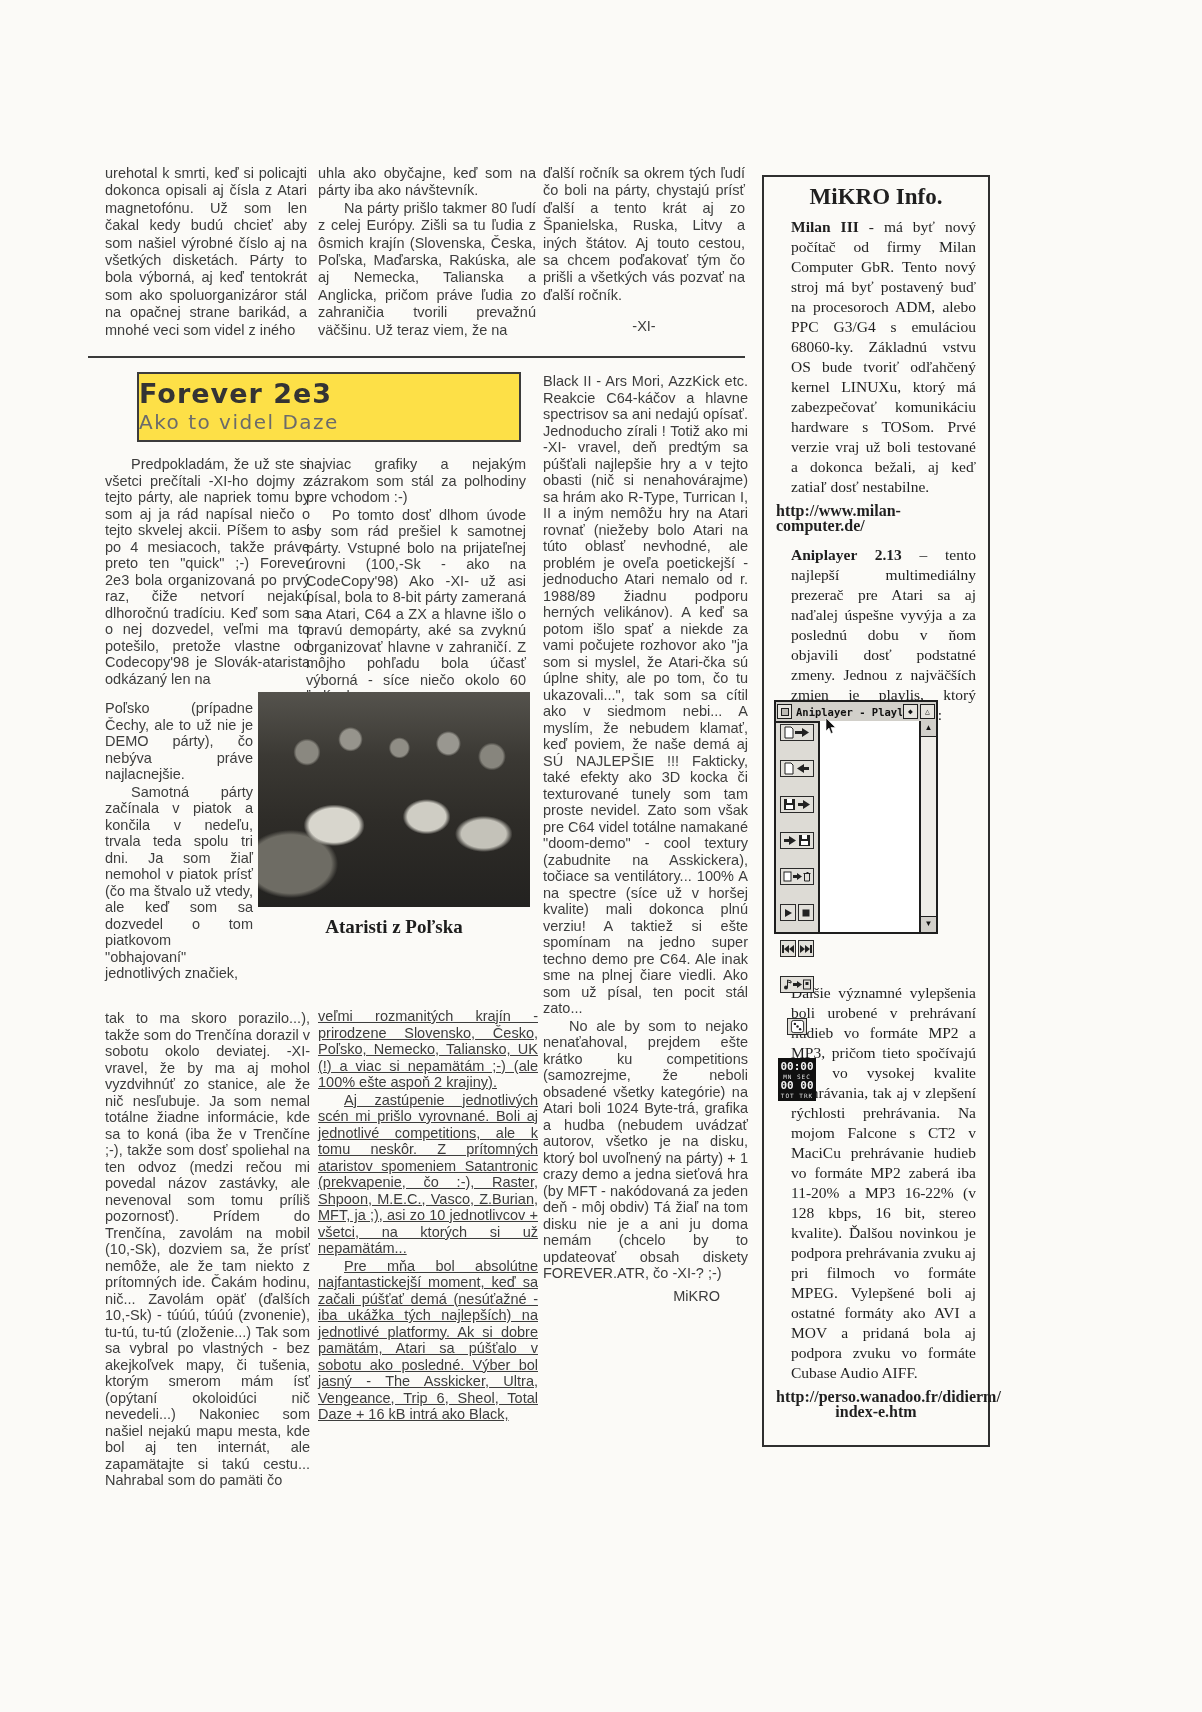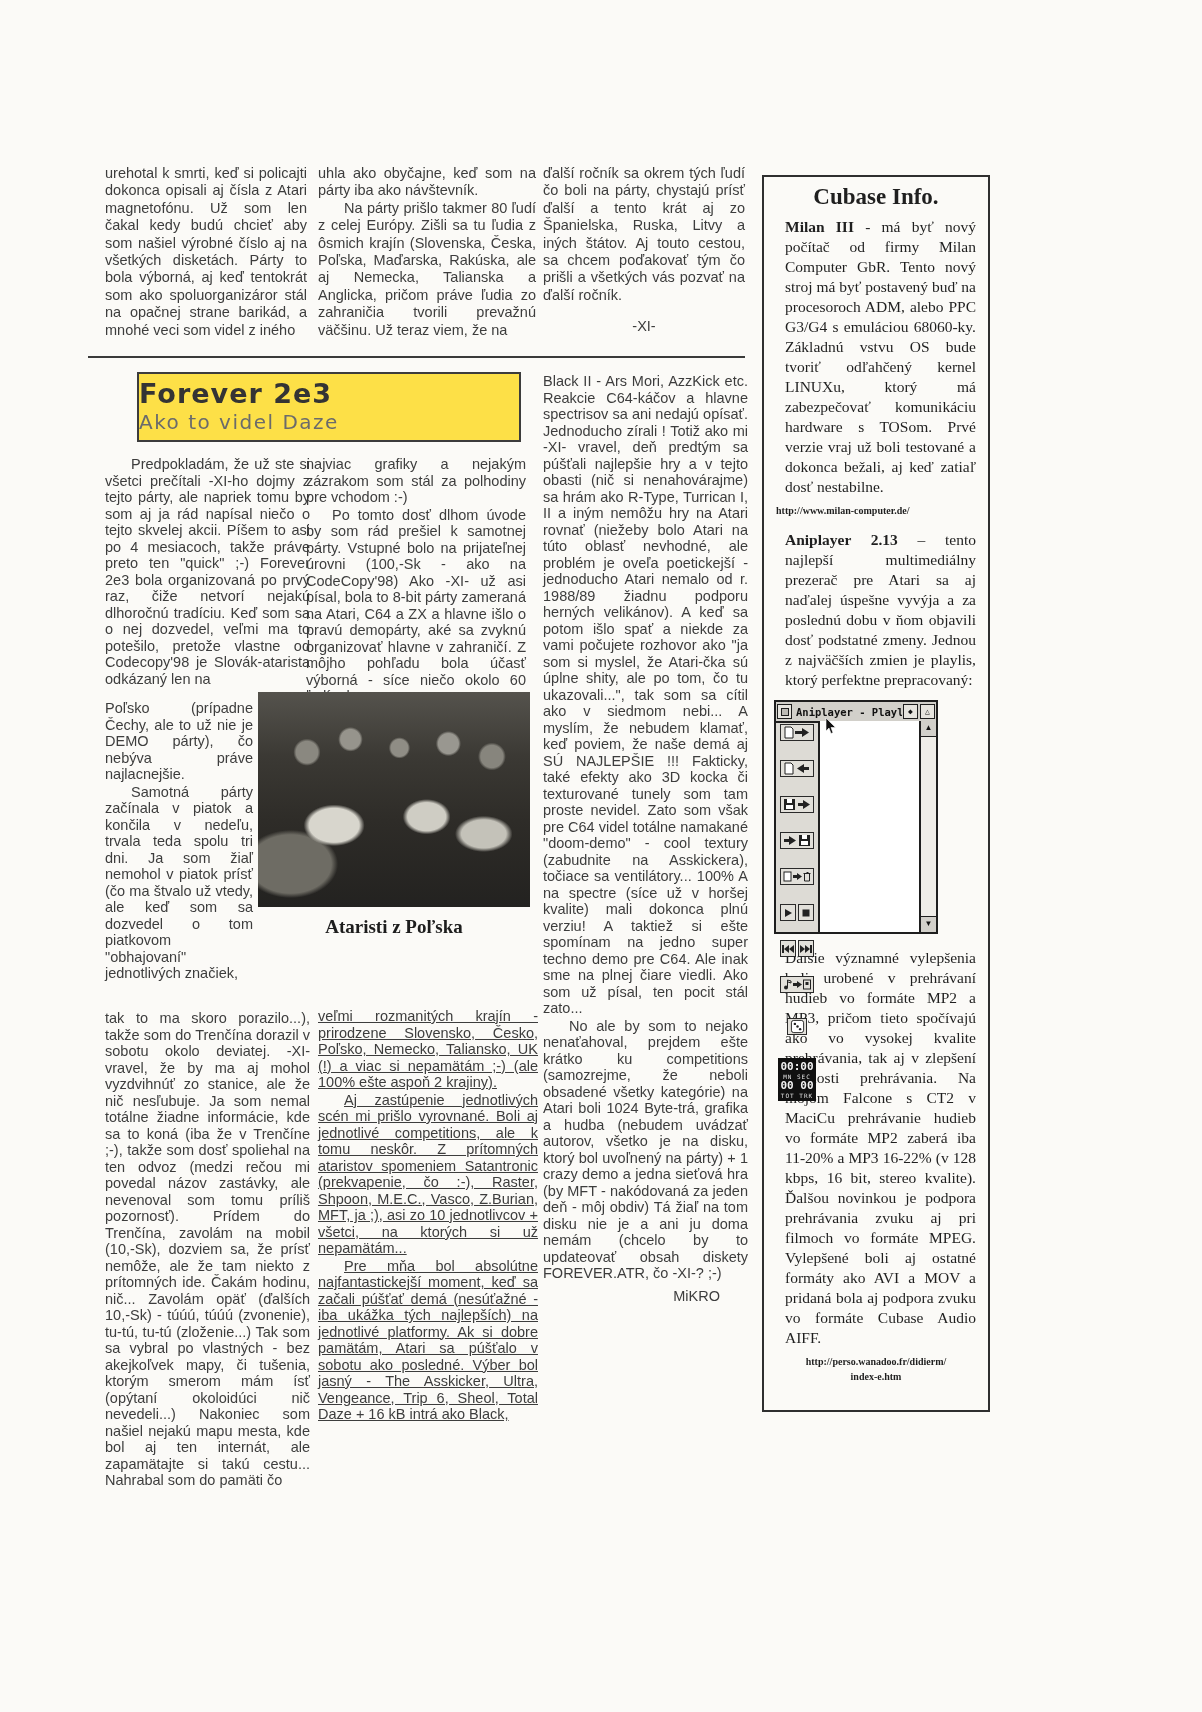--- a/index.html
+++ b/index.html
@@ -36,22 +36,22 @@
            linear-gradient(180deg,#55534d 0%,#3b3934 30%,#2e2c28 60%,#232220 100%);
          }
   #photo-caption{position:absolute;left:258px;top:916px;width:272px;text-align:center;
                  font-family:"Liberation Serif",serif;font-weight:bold;font-size:19px;color:#1d1d1d;}
   
   #shortinfo{position:absolute;left:762px;top:175px;width:228px;border:2px solid #2f2f2f;
              background:#fbfaf7;padding:8px 12px 14px 12px;box-sizing:border-box;
              font-family:"Liberation Serif",serif;color:#1f1f1f;font-size:15.5px;line-height:20px;
              text-align:justify;}
   .si-title{text-align:center;font-size:23px;font-weight:bold;margin:2px 0 10px 0;}
-  .si-p{margin:0 0 6px 9px;}
-  .si-url{font-weight:bold;font-size:10px;line-height:15px;margin:2px 0 12px 0;}
+  .si-p{margin:0 0 6px 15px;}
+  .si-url{font-weight:bold;font-size:16px;line-height:15px;margin:2px 0 12px 0;}
   .si-url.center{text-align:center;}
   .lead{font-weight:bold;}
   
   #player{position:absolute;left:774px;top:700px;width:164px;height:234px;border:2px solid #1e1e1e;
           background:#dddbd5;box-sizing:border-box;}
   #ptitle{height:19px;display:flex;align-items:center;background:#d2d0ca;border-bottom:2px solid #1e1e1e;
           font-family:"DejaVu Sans Mono",monospace;font-weight:bold;font-size:10.5px;color:#111;}
   .wbox{width:15px;height:15px;border:1px solid #1e1e1e;background:#e6e4de;margin:0 1px;
         display:flex;align-items:center;justify-content:center;box-sizing:border-box;font-size:8px;line-height:8px;}
   .wbox .inner{width:6px;height:6px;border:1px solid #1e1e1e;background:#bdbbb5;}
@@ -124,21 +124,21 @@
     <p class="ind sp">Pre mňa bol absolútne najfantastickejší moment, keď sa začali púšťať demá (nesúťažné - iba ukážka tých najlepších) na jednotlivé platformy. Ak si dobre pamätám, Atari sa púšťalo v sobotu ako posledné. Výber bol jasný - The Asskicker, Ultra, Vengeance, Trip 6, Sheol, Total Daze + 16 kB intrá ako Black,</p>
   </div>
 
   <div class="col art" style="left:543px;top:373px;width:205px;">
     <p>Black II - Ars Mori, AzzKick etc. Reakcie C64-káčov a hlavne spectrisov sa ani nedajú opísať. Jednoducho zírali ! Totiž ako mi -XI- vravel, deň predtým sa púšťali najlepšie hry a v tejto obasti (nič si nenahovárajme) sa hrám ako R-Type, Turrican I, II a iným nemôžu hry na Atari rovnať (niežeby bolo Atari na túto oblasť nevhodné, ale problém je oveľa poetickejší - jednoducho Atari nemalo od r. 1988/89 žiadnu podporu herných velikánov). A keď sa potom išlo spať a niekde za vami počujete rozhovor ako "ja som si myslel, že Atari-čka sú úplne shity, ale po tom, čo tu ukazovali...", tak som sa cítil ako v siedmom nebi... A myslím, že nebudem klamať, keď poviem, že naše demá aj SÚ NAJLEPŠIE !!! Fakticky, také efekty ako 3D kocka či texturované tunely som tam proste nevidel. Zato som však pre C64 videl totálne namakané "doom-demo" - cool textury (zabudnite na Asskickera), točiace sa ventilátory... 100% A na spectre (síce už v horšej kvalite) mali dokonca plnú verziu! A taktiež si ešte spomínam na jedno super techno demo pre C64. Ale inak sme na plnej čiare viedli. Ako som už písal, ten pocit stál zato...</p>
     <p class="ind sp">No ale by som to nejako nenaťahoval, prejdem ešte krátko ku competitions (samozrejme, že neboli obsadené všetky kategórie) na Atari boli 1024 Byte-trá, grafika a hudba (nebudem uvádzať autorov, všetko je na disku, ktorý bol uvoľnený na párty) + 1 crazy demo a jedna sieťová hra (by MFT - nakódovaná za jeden deň - môj obdiv) Tá žiaľ na tom disku nie je a ani ju doma nemám (chcelo by to updateovať obsah diskety FOREVER.ATR, čo -XI-? ;-)</p>
     <p class="sign-right">MiKRO</p>
   </div>
 
   <div id="shortinfo">
-    <div class="si-title">Cubase Info.</div>
+    <div class="si-title">MiKRO Info.</div>
 
     <p class="si-p"><span class="lead">Milan III</span><span> - má byť nový počítač od firmy Milan Computer GbR. Tento nový stroj má byť postavený buď na procesoroch ADM, alebo PPC G3/G4 s emuláciou 68060-ky. Základnú vstvu OS bude tvoriť odľahčený kernel LINUXu, ktorý má zabezpečovať komunikáciu hardware s TOSom. Prvé verzie vraj už boli testované a dokonca bežali, aj keď zatiaľ dosť nestabilne.</span></p>
     <p class="si-url">http://www.milan-computer.de/</p>
 
     <p class="si-p"><span class="lead">Aniplayer 2.13</span><span> – tento najlepší multimediálny prezerač pre Atari sa aj naďalej úspešne vyvýja a za poslednú dobu v ňom objavili dosť podstatné zmeny. Jednou z najväčších zmien je playlis, ktorý perfektne prepracovaný:</span></p>
 
     <div style="height:252px;"></div>
 
     <p class="si-p">Ďalšie významné vylepšenia boli urobené v prehrávaní hudieb vo formáte MP2 a MP3, pričom tieto spočívajú ako vo vysokej kvalite prehrávania, tak aj v zlepšení rýchlosti prehrávania. Na mojom Falcone s CT2 v MaciCu prehrávanie hudieb vo formáte MP2 zaberá iba 11-20% a MP3 16-22% (v 128 kbps, 16 bit, stereo kvalite). Ďalšou novinkou je podpora prehrávania zvuku aj pri filmoch vo formáte MPEG. Vylepšené boli aj ostatné formáty ako AVI a MOV a pridaná bola aj podpora zvuku vo formáte Cubase Audio AIFF.</p>
     <p class="si-url center"><span>http://perso.wanadoo.fr/didierm/</span><br>

